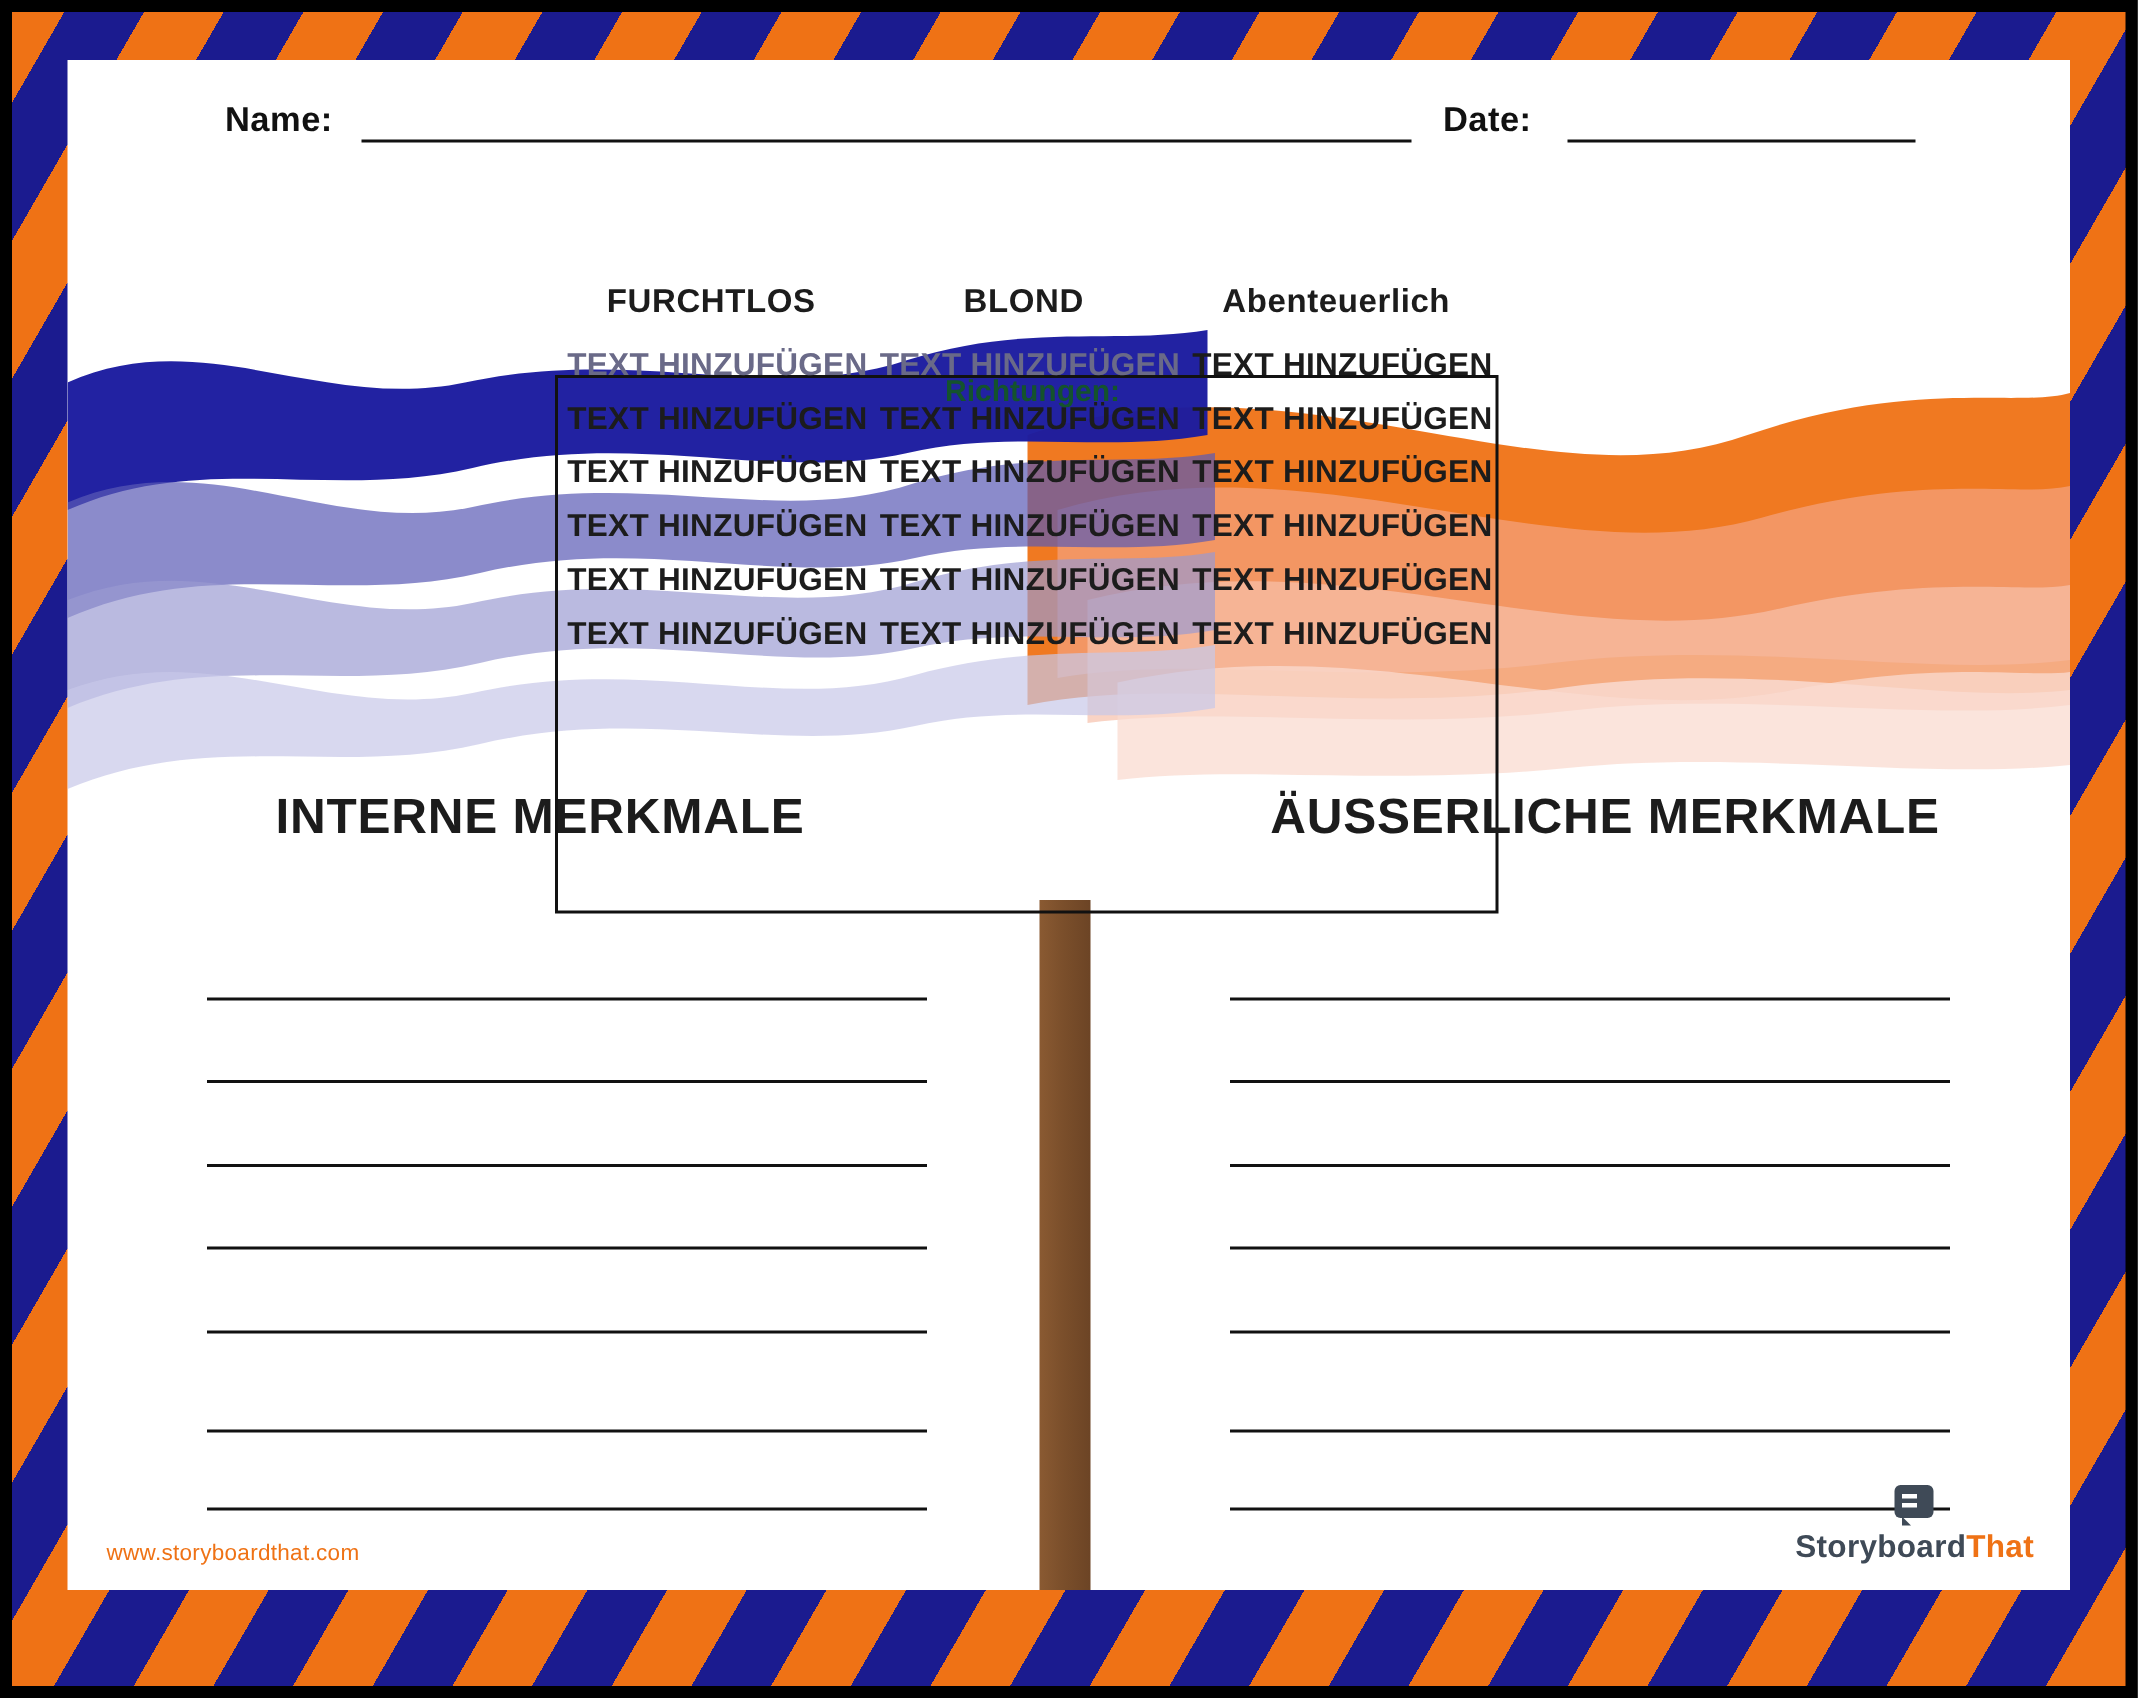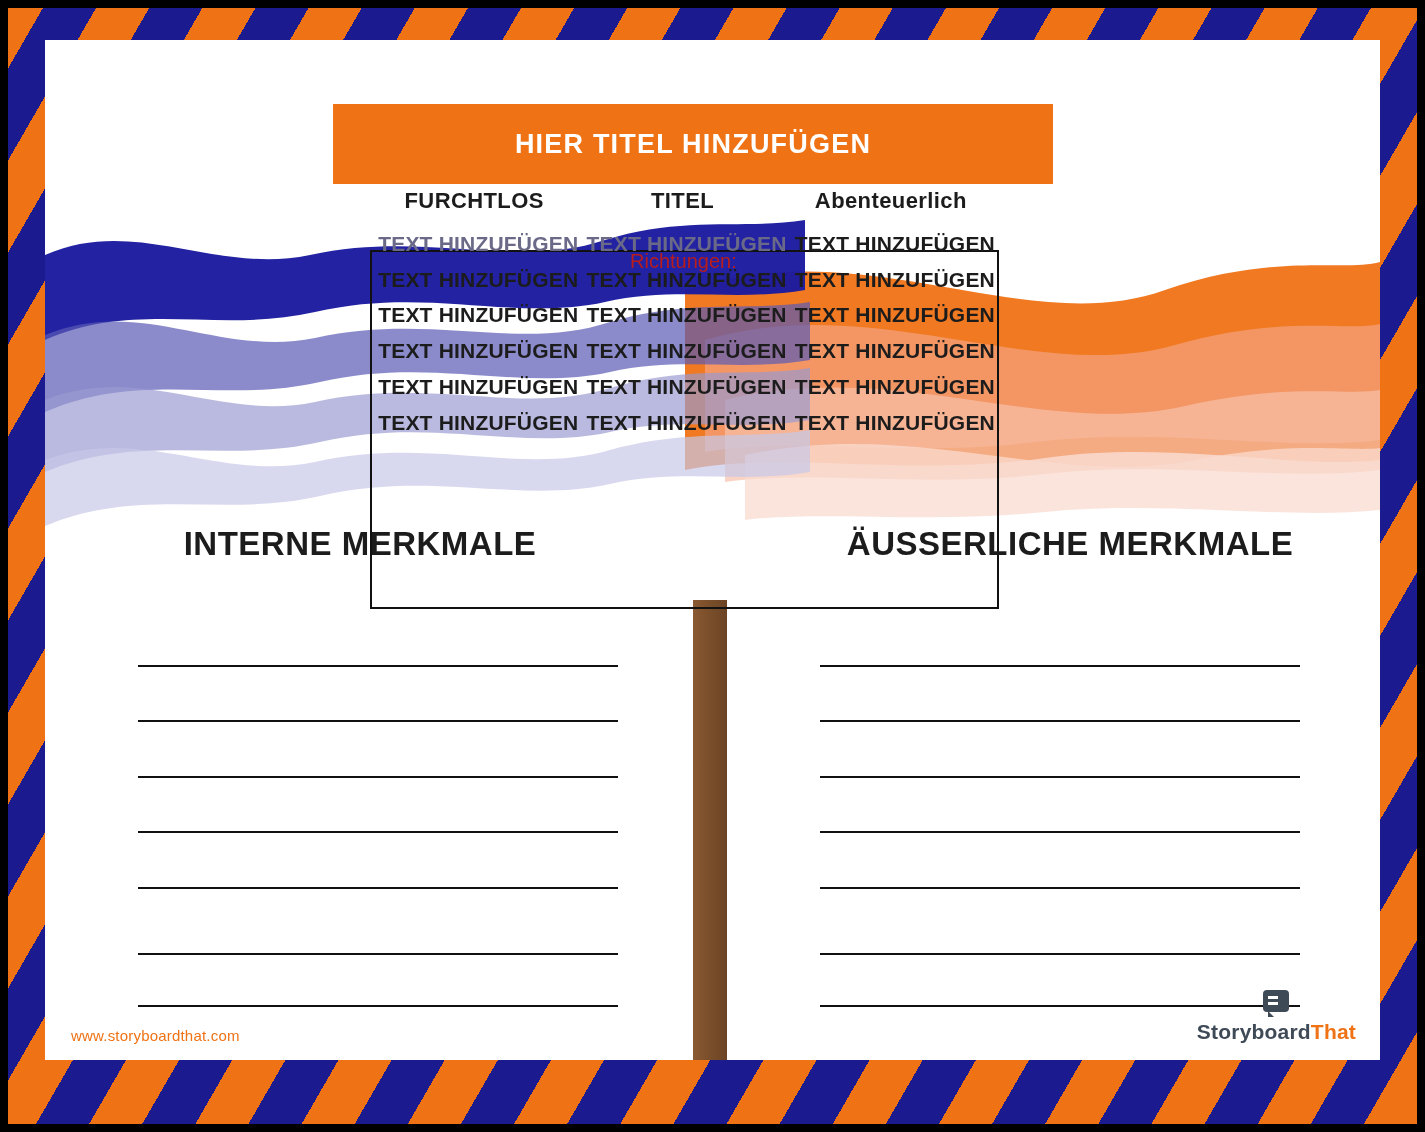--- a/index.html
+++ b/index.html
@@ -154,22 +154,22 @@
     margin-bottom: 8px;
     letter-spacing: .2px;
   }
   .sb-cell.faded { color: #6a6a88; }
 
   .directions-label {
     position: absolute;
     left: 585px;
     top: 210px;
     font-size: 20px;
-    font-weight: normal;
-    color: #b91c1c;
+    font-weight: bold;
+    color: #14532d;
   }
 
   
   .sec-title {
     position: absolute;
     font-size: 33px;
     font-weight: bold;
     color: #1c1c1c;
     letter-spacing: .5px;
     text-align: center;
@@ -250,30 +250,33 @@
       <path d="M660 300 C 830 250, 990 345, 1130 305 C 1240 274, 1300 292, 1335 284 L1335 400 C 1240 412, 1120 386, 990 402 C 860 418, 750 396, 660 412 Z" fill="#f4a07a" opacity="0.75"></path>
       <path d="M680 360 C 850 318, 1000 398, 1140 366 C 1245 342, 1302 356, 1335 350 L1335 430 C 1240 442, 1120 420, 1000 434 C 880 448, 770 430, 680 442 Z" fill="#f7c0ab" opacity="0.7"></path>
       <path d="M700 415 C 870 378, 1010 448, 1150 420 C 1250 400, 1305 412, 1335 408 L1335 470 C 1240 480, 1120 460, 1000 472 C 880 484, 780 470, 700 480 Z" fill="#fadbd0" opacity="0.75"></path>
 
       <path d="M0 215 C 90 175, 170 235, 265 215 C 380 190, 470 230, 560 200 C 640 175, 700 190, 760 180 L760 250 C 690 262, 630 246, 560 262 C 470 282, 380 246, 270 272 C 175 294, 90 260, 0 300 Z" fill="#1b1b9f" opacity="0.97"></path>
       <path d="M0 295 C 95 255, 175 318, 270 298 C 385 272, 475 312, 565 282 C 645 258, 705 272, 765 262 L765 320 C 695 332, 635 316, 565 332 C 475 352, 385 316, 275 342 C 180 364, 95 330, 0 372 Z" fill="#5a5ab5" opacity="0.7"></path>
       <path d="M0 360 C 95 322, 175 382, 270 362 C 385 336, 475 376, 565 348 C 645 324, 705 338, 765 328 L765 380 C 695 392, 635 376, 565 392 C 475 412, 385 376, 275 402 C 180 424, 95 392, 0 432 Z" fill="#9a9ad2" opacity="0.68"></path>
       <path d="M0 420 C 95 384, 175 442, 270 422 C 385 396, 475 436, 565 410 C 645 388, 705 400, 765 390 L765 432 C 695 444, 635 428, 565 444 C 475 464, 385 430, 275 456 C 180 478, 95 446, 0 486 Z" fill="#c7c7e8" opacity="0.7"></path>
     </svg>
 
-
-    <div class="title-bar">
-      <span>HIER TITEL HINZUFÜGEN</span>
+    <div class="name-row">
+      <div class="nm-label" style="left:105px; top:6px;">Name:</div>
+      <div class="nm-line" style="left:196px; top:33px; width:700px;"></div>
+      <div class="nm-label" style="left:917px; top:6px;">Date:</div>
+      <div class="nm-line" style="left:1000px; top:33px; width:232px;"></div>
     </div>
+
 
     <div class="post"></div>
 
     <div class="sb-headings">
       <div class="col">FURCHTLOS</div>
-      <div class="col">TITEL</div>
+      <div class="col">BLOND</div>
       <div class="col">Abenteuerlich</div>
     </div>
 
     <div class="signboard"></div>
 
     <div class="sb-cols">
 
       <div class="sb-col">
         <div class="sb-cell faded">TEXT HINZUFÜGEN</div>
         <div class="sb-cell">TEXT HINZUFÜGEN</div>

